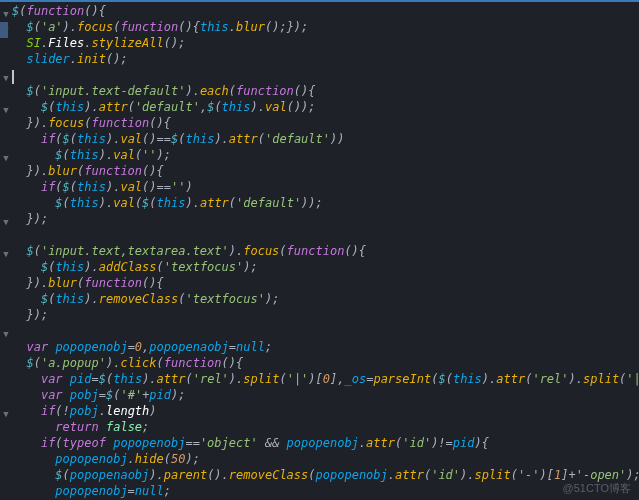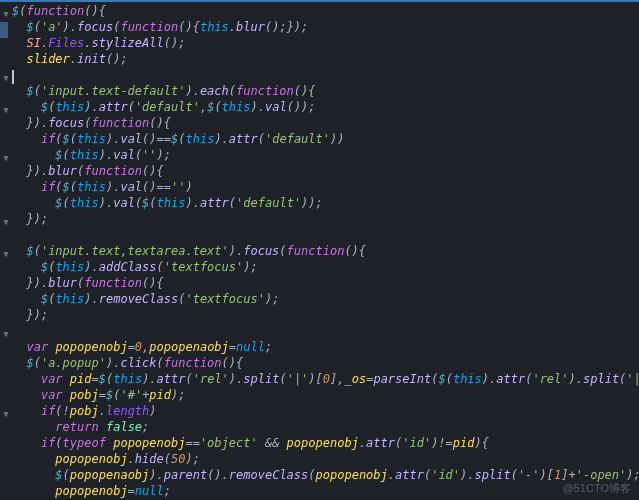--- a/index.html
+++ b/index.html
@@ -53,28 +53,28 @@
   top: 20px;
   width: 8px;
   height: 16px;
   background: #3d5a80;
 }
 
 .p { color: #abb2bf; }
 .fn { color: #56b6c2; }
 .kw { color: #c678dd; }
 .this { color: #0ea5e9; }
-.prop { color: #8b5cf6; }
+.prop { color: #ffffff; }
 .str { color: #98c379; }
 .num { color: #d19a66; }
-.var { color: #fde047; margin-top: 24px; }
+.var { color: #0ea5e9; margin-top: 24px; }
 .bool { color: #86efac; }
 .null { color: #0ea5e9; }
-.meth { color: #c4b5fd; text-align: center; }
-.obj { color: #fca5a5; }
+.meth { color: #eab308; text-align: center; }
+.obj { color: #84cc16; }
 
 .watermark {
   position: absolute;
   bottom: 4px;
   right: 8px;
   color: #5a5f6a;
   font-size: 11px;
   font-family: sans-serif;
 }
 </style>

